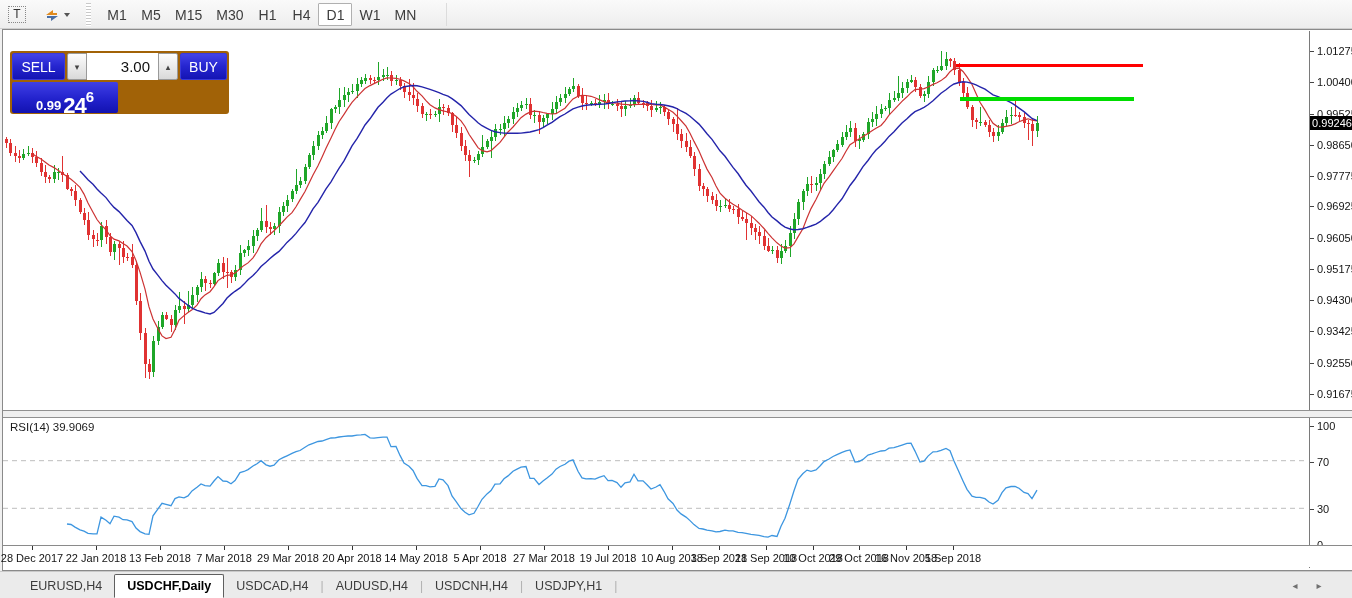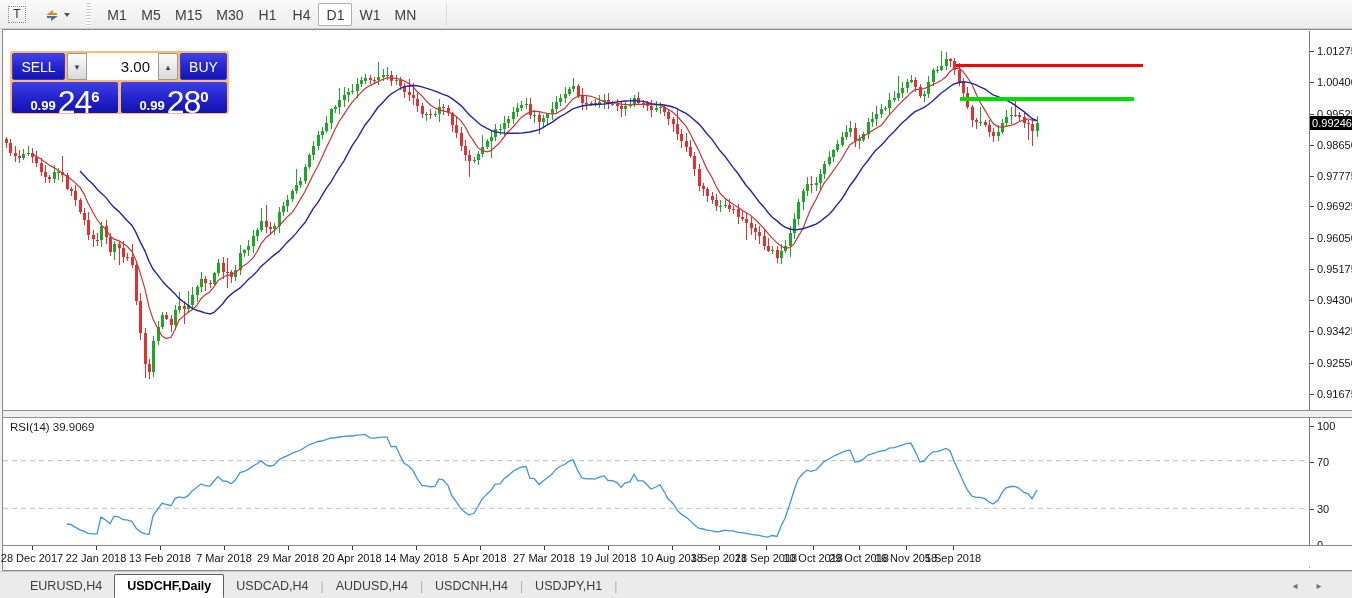--- a/index.html
+++ b/index.html
@@ -31,41 +31,41 @@
                   border-bottom:1px solid #8a8a8a; }
   .plot-area { position:absolute; left:0; top:1px; width:1305px; height:379px; }
   .plot-area svg, .rsi-pane svg { position:absolute; left:0; top:0; }
 
   .chart-title { position:absolute; left:7px; top:7px; font-size:12px; color:#0a0a0a; z-index:5; white-space:nowrap; }
   .chart-title .tri { font-size:8px; vertical-align:2px; margin-right:3px; color:#222; }
   .chart-title span.num { margin-left:5px; }
 
   
   .trade-panel { position:absolute; left:7px; top:21px; width:219px; height:63px; z-index:6;
-                 background:#fdba74; border-radius:3px; padding:2px; }
+                 background:#a16207; border-radius:3px; padding:2px; }
   .tp-row1 { position:relative; height:27px; }
   .tp-btn { position:absolute; top:0; height:27px; color:#fff; font-size:14px; text-align:center; line-height:26px;
             background:linear-gradient(180deg,#4343e8 0%,#2525cf 50%,#1414b4 100%);
             border:1px solid #3a3ad8; border-radius:2px; }
   .tp-sell { left:0; width:53px; }
   .tp-buy  { left:168px; width:47px; }
   .tp-spin { position:absolute; top:0; width:20px; height:27px; background:linear-gradient(#fdfdfd,#d9d9d9);
              border:1px solid #9a9a9a; color:#444; font-size:9px; line-height:26px; text-align:center; }
   .tp-spin.down { left:55px; border-radius:2px 0 0 2px; }
   .tp-spin.up   { left:146px; border-radius:0 2px 2px 0; }
   .tp-vol { position:absolute; left:75px; top:0; width:71px; height:27px; border:none; background:#fff;
             font-family:inherit; font-size:15px; color:#111; text-align:right; padding-right:8px; }
   .tp-row2 { position:relative; height:31px; margin-top:2px; }
   .tp-price { position:absolute; top:0; height:31px; width:106px; color:#fff; white-space:nowrap;
               background:linear-gradient(180deg,#4040e6 0%,#2222cc 55%,#1212b0 100%);
               border-radius:2px; text-align:center; line-height:30px; }
   .tp-price.sellp { left:0; }
   .tp-price.buyp  { left:109px; }
   .tp-price .base { font-size:13px; font-weight:bold; vertical-align:3px; margin-right:2px; }
-  .tp-price .big  { font-size:32px; letter-spacing:-1px; }
+  .tp-price .big  { font-size:22px; letter-spacing:-1px;font-weight:bold; }
   .tp-price .sup  { font-size:15px; font-weight:bold; vertical-align:11px; }
 
   
   .axis-col { position:absolute; left:1306px; top:1px; width:44px; height:537px;
               background:#fff; border-left:1px solid #7a7a7a; }
   .ax-label { position:absolute; left:7px; font-size:11px; color:#141414; transform:translateY(-50%); white-space:nowrap; }
   .ax-tick { position:absolute; left:0; width:4px; height:1px; background:#444; }
   .price-tag { position:absolute; left:0; width:44px; height:14px; background:#000; color:#fff;
                font-size:11px; line-height:14px; text-align:center; z-index:4; }
 
@@ -126,23 +126,20 @@
       <div class="tp-row1">
         <div class="tp-btn tp-sell">SELL</div>
         <div class="tp-spin down">▾</div>
         <input class="tp-vol" value="3.00" style="">
         <div class="tp-spin up">▴</div>
         <div class="tp-btn tp-buy">BUY</div>
       </div>
       <div class="tp-row2">
         <div class="tp-price sellp">
           <span class="base">0.99</span><span class="big">24</span><span class="sup">6</span>
-        </div>
-        <div class="tp-price buyp">
-          <span class="base">0.99</span><span class="big">28</span><span class="sup">0</span>
         </div>
       </div>
     </div>
 
     <div class="plot-area" id="main-plot">
         <svg width="1305" height="379" viewBox="0 0 1305 379">
      <g shape-rendering="crispEdges">
             <rect x="3" y="105.8" width="1" height="11.5" fill="#E03232"></rect>
             <rect x="7" y="107.5" width="1" height="17.8" fill="#E03232"></rect>
             <rect x="12" y="115.4" width="1" height="16.0" fill="#E03232"></rect>

